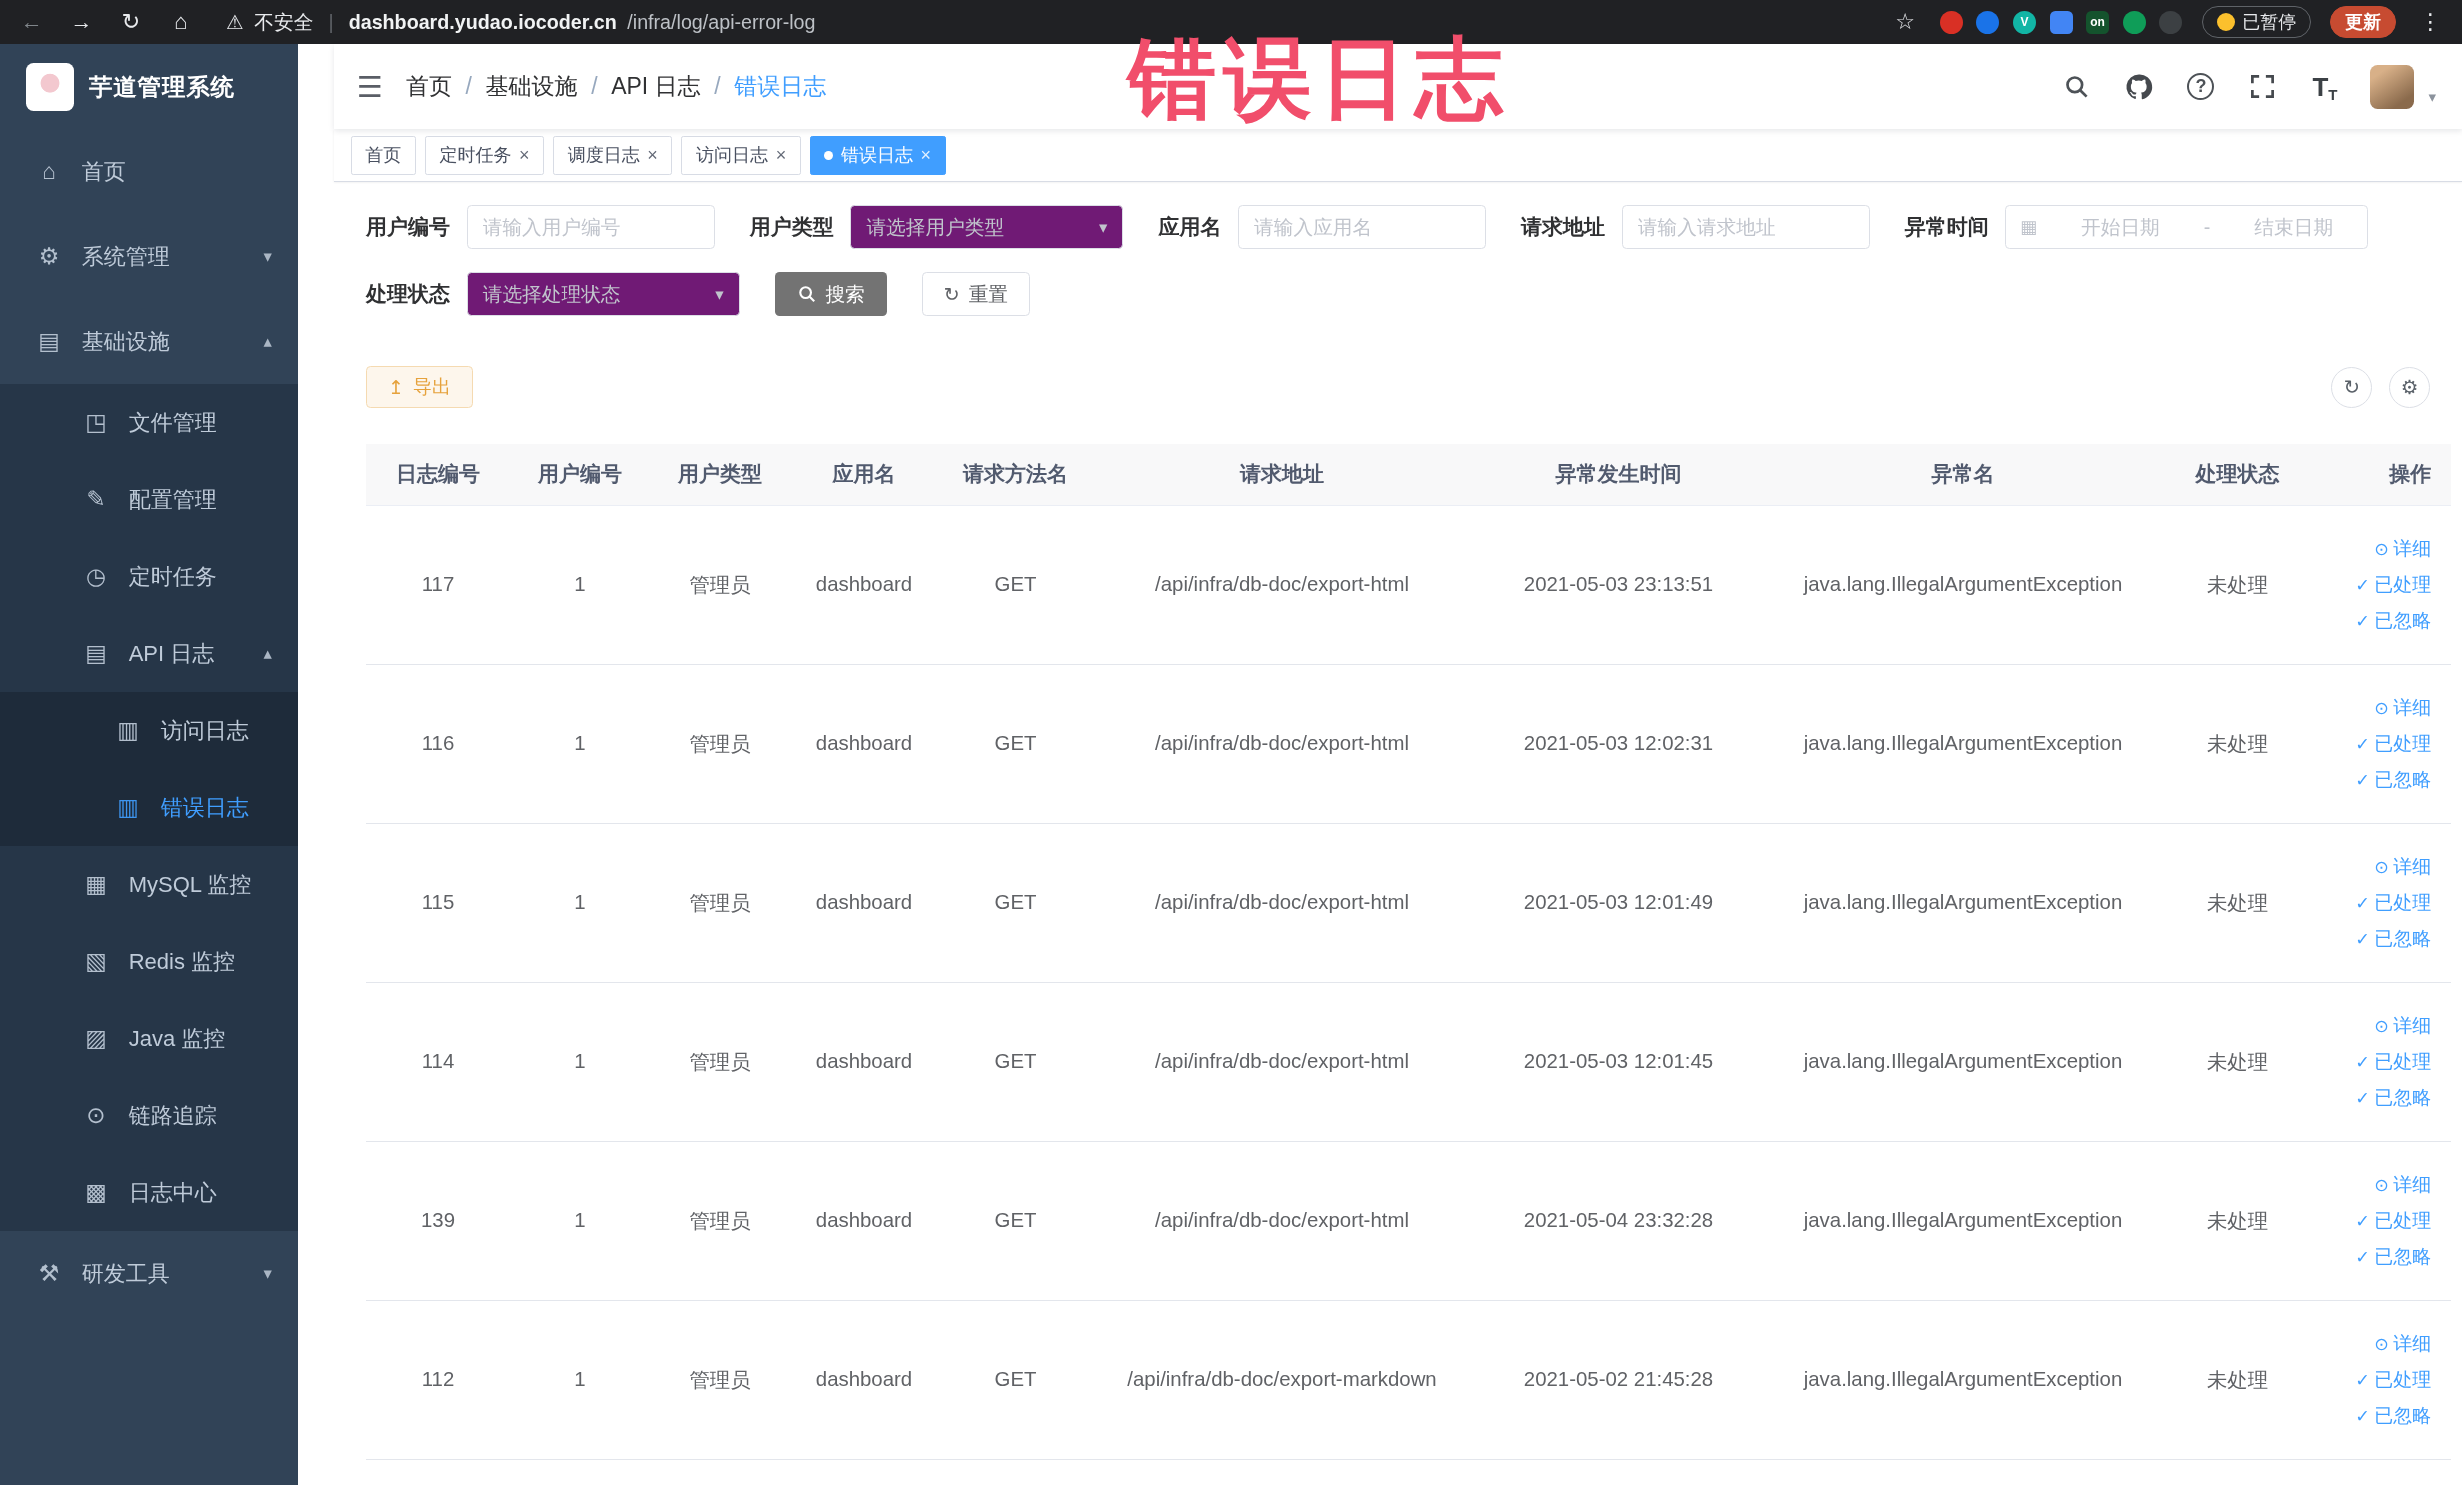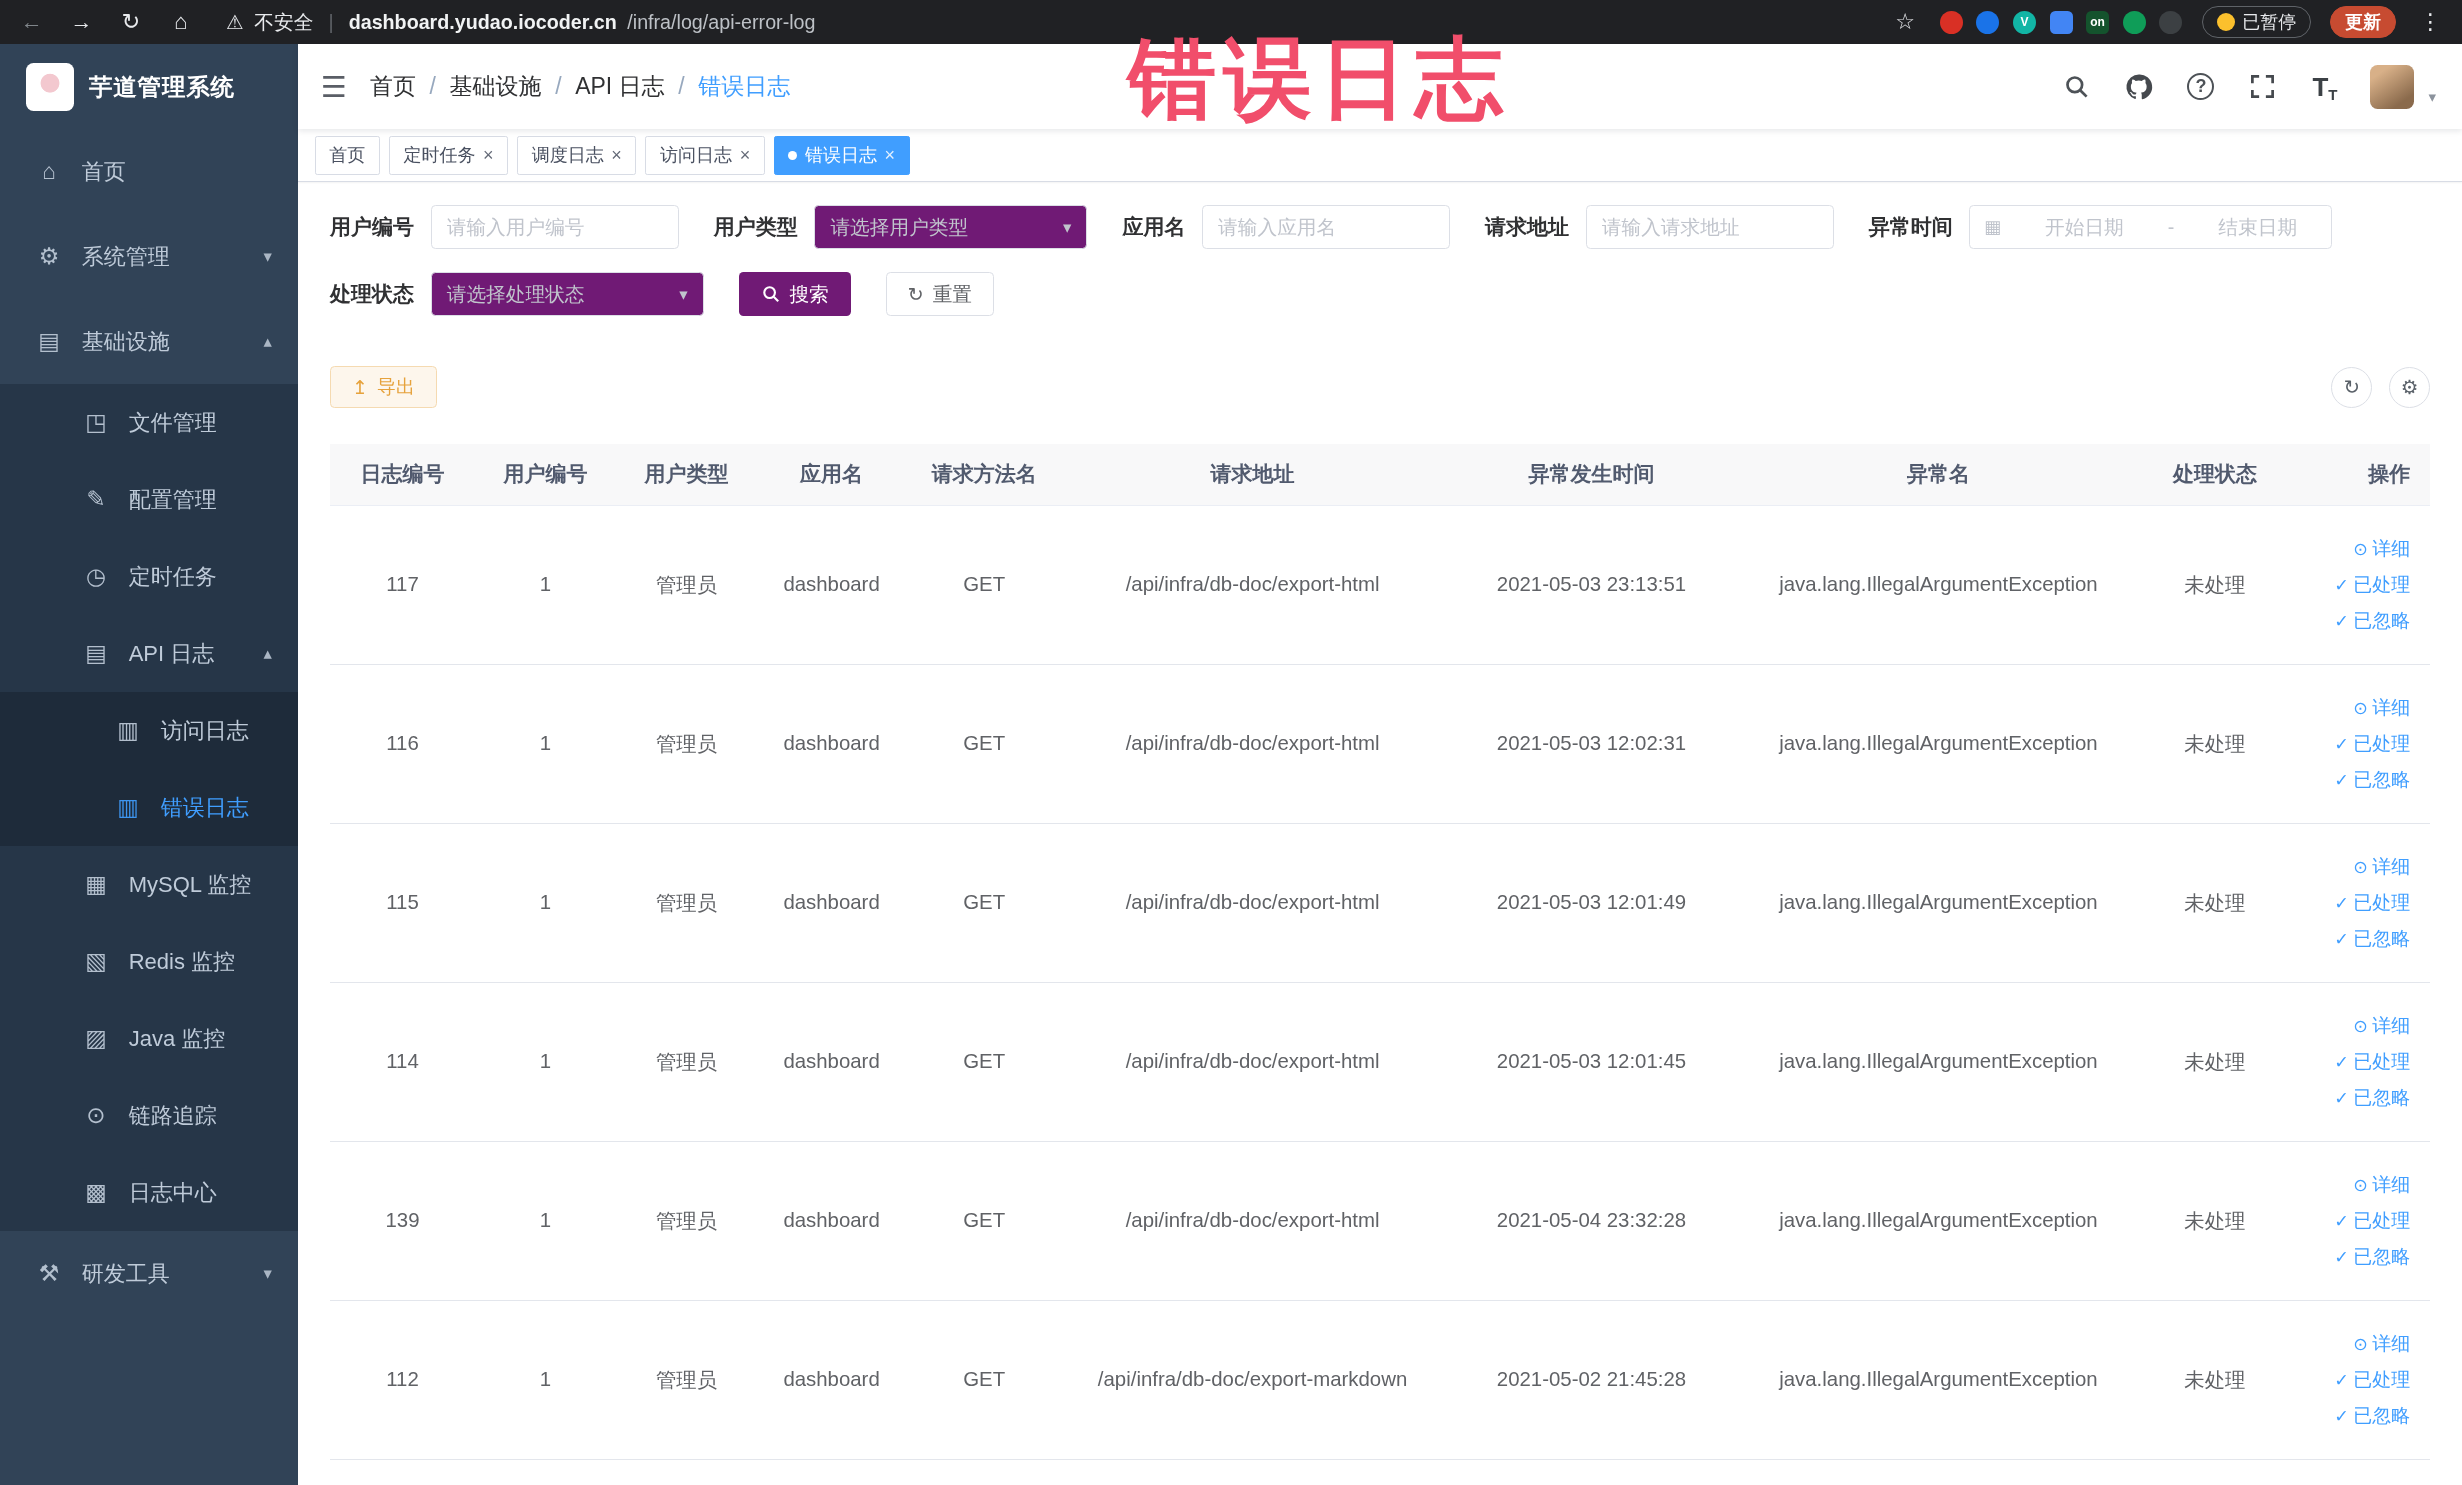--- a/index.html
+++ b/index.html
@@ -19,21 +19,21 @@
   .url-path { color:#bdc1c6; }
   .ext-strip { display:flex; align-items:center; gap:13.6px; }
   .ext { width:23px; height:23px; border-radius:50%; display:flex; align-items:center;
     justify-content:center; font-size:12px; color:#fff; font-weight:bold; }
   .chip { display:flex; align-items:center; gap:7.6px; border:0.8px solid #5f6368; border-radius:16.7px;
     height:32px; padding:0 13.6px; font-size:18px; color:#e8eaed; }
   .chip .face { width:18px; height:18px; border-radius:50%; background:#fbc02d; display:inline-block; }
   .chip.update { background:#c74b31; border-color:#c74b31; color:#fff; font-weight:bold; }
 
   
-  .app { flex:1; display:flex; min-height:0; }
+  .app { flex:1; display:flex; min-height:0;gap:36px; }
 
   
   .sidebar { width:298px; background:#314357; color:#bfcbd9; flex:0 0 auto; overflow:hidden; }
   .logo-row { height:85px; display:flex; align-items:center; padding-left:26px; gap:15px; }
   .logo-avatar { width:48px; height:48px; border-radius:7.6px; background:#fff;
     background-image:radial-gradient(circle at 50% 42%, #f3c8cf 0 9px, #fff 9.8px); }
   .logo-title { color:#fff; font-size:23.5px; font-weight:bold; letter-spacing:0.8px; }
   .menu-item { display:flex; align-items:center; gap:16.7px; font-size:22px; cursor:pointer;
     color:#bfcbd9; position:relative; }
   .menu-item.lv1 { height:85px; padding-left:33px; }
@@ -82,21 +82,21 @@
   .fselect { width:273px; height:44px; border:0.8px solid #dcdfe6; border-radius:4.5px;
     padding:0 15px; display:flex; align-items:center; cursor:pointer; background:#701a75; }
   .fselect .ph { color:#c0c4cc; font-size:19.7px; flex:1; }
   .fselect .caret { color:#c0c4cc; font-size:16.7px; }
   .daterange { width:363px; height:44px; border:0.8px solid #dcdfe6; border-radius:4.5px;
     display:flex; align-items:center; gap:12px; padding:0 13.6px; background:#fff; cursor:pointer; }
   .daterange .cal { color:#c0c4cc; font-size:18px; }
   .daterange .ph { color:#c0c4cc; font-size:19.7px;margin-left:32px; }
   .btn { height:44px; border-radius:4.5px; display:inline-flex; align-items:center; gap:9px;
     padding:0 21px; font-size:19.7px; cursor:pointer; border:0.8px solid transparent; }
-  .btn-primary { background:#701a75; color:#fff; }
+  .btn-primary { background:#737373; color:#fff; }
   .btn-plain { background:#fff; color:#606266; border-color:#dcdfe6; }
   .btn-warning { background:#fdf6ec; color:#e6a23c; border-color:#f5dab1; height:42px; font-size:19px; }
   .btn .bic { font-size:19px; line-height:1; }
 
   .toolbar-row { margin-top:50px; display:flex; align-items:center; }
   .tool-circles { margin-left:auto; display:flex; gap:16.7px; }
   .circle-btn { width:41px; height:41px; border:0.8px solid #dcdfe6; border-radius:50%;
     display:flex; align-items:center; justify-content:center; font-size:19.7px; color:#5a6169;
     background:#fff; cursor:pointer; }
 

